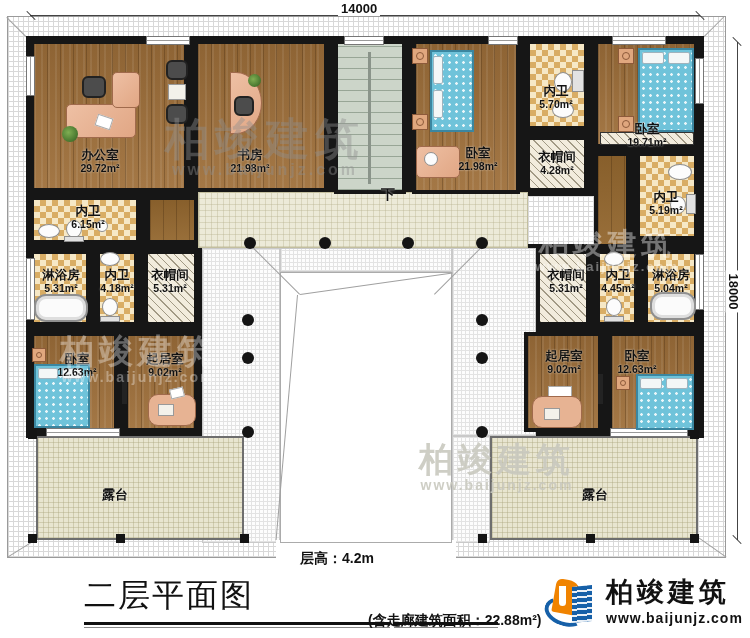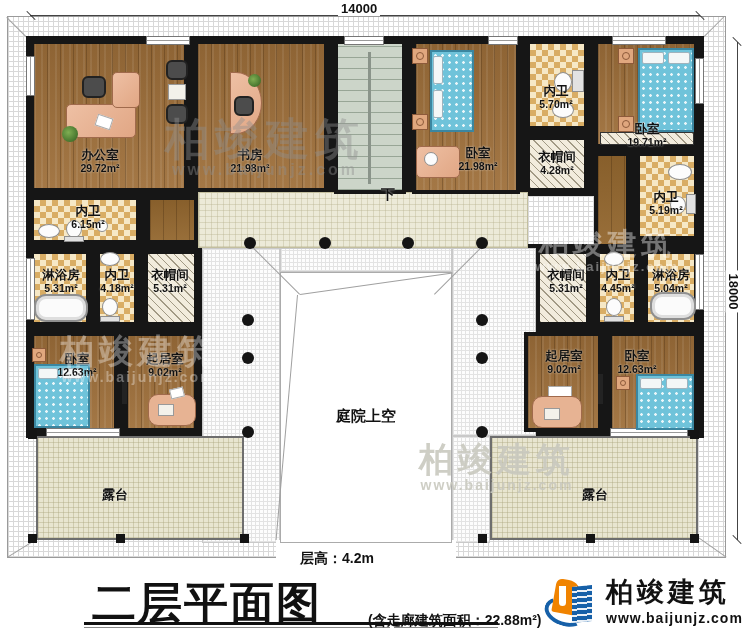--- a/index.html
+++ b/index.html
@@ -289,21 +289,20 @@
   <div class="r rlabel" style="left:514px;top:349px;width:100px">
       <span class="rn">起居室</span>
       <span class="ra">9.02m²</span>
     </div>
   <div class="r rlabel" style="left:587px;top:349px;width:100px">
       <span class="rn">卧室</span>
       <span class="ra">12.63m²</span>
     </div>
   <div class="r rlabel single" style="left:65px;top:488px;width:100px"><span>露台</span></div>
   <div class="r rlabel single" style="left:545px;top:488px;width:100px"><span>露台</span></div>
-  <div class="r rlabel" style="left:296px;top:407px;width:140px;font-size:15px;font-weight:bold"><span>庭院上空</span></div>
   <div class="r rlabel single" style="left:377px;top:186px;width:22px;font-size:14px"><span>下</span></div>
 
   <div class="r wm" style="left:130px;top:116px;width:270px;color:#8f8f8f;opacity:.42">
     <span class="n" style="font-size:44px;letter-spacing:6px">柏竣建筑</span>
     <span class="u" style="font-size:16px;letter-spacing:3px">www.baijunjz.com</span>
   </div>
   <div class="r wm" style="left:492px;top:228px;width:230px;color:#ffffff;opacity:.4">
     <span class="n" style="font-size:30px;letter-spacing:4px">柏竣建筑</span>
     <span class="u" style="font-size:13px;letter-spacing:2px">www.baijunjz.com</span>
   </div>
@@ -319,21 +318,21 @@
   <div class="r dimline" style="left:30px;top:15px;width:670px;height:1px"></div>
   <div class="r dimtick" style="left:25px;top:15px"></div>
   <div class="r dimtick" style="left:694px;top:15px"></div>
   <div class="r dimtext" style="left:338px;top:1px">14000</div>
   <div class="r dimline" style="left:737px;top:42px;width:1px;height:498px"></div>
   <div class="r dimtick" style="left:731px;top:41px"></div>
   <div class="r dimtick" style="left:731px;top:539px"></div>
   <div class="r dimtext" style="left:712px;top:284px;transform:rotate(90deg)">18000</div>
 
   <div class="r tb" style="left:300px;top:550px;width:160px;font-size:14px;font-weight:bold">层高：4.2m</div>
-  <div class="r tb" style="left:92px;top:574px;width:306px;font-size:44px;font-weight:bold;letter-spacing:2px">二层平面图</div>
+  <div class="r tb" style="left:84px;top:574px;width:306px;font-size:32px;font-weight:normal;letter-spacing:2px">二层平面图</div>
   <div class="r tb" style="left:84px;top:622px;width:306px;height:3px;background:#111"></div>
   <div class="r tb" style="left:84px;top:627px;width:306px;height:1px;background:#888"></div>
   <div class="r tb" style="left:394px;top:622px;width:104px;height:3px;background:#111"></div>
   <div class="r tb" style="left:394px;top:627px;width:104px;height:1px;background:#888"></div>
 
   <div class="r tb" style="left:368px;top:612px;width:210px;font-size:14px;font-weight:bold">(含走廊建筑面积：22.88m²)</div>
 
   <div class="r" style="left:542px;top:574px;width:58px;height:58px;z-index:50">
     <div class="r" style="left:2px;top:24px;width:42px;height:28px;border:4px solid transparent;border-bottom-color:#1660a8;border-left-color:#1660a8;border-radius:50%;transform:rotate(18deg)"></div>
     <div class="r" style="left:12px;top:6px;width:26px;height:34px;background:#f08300;border-radius:6px 14px 2px 2px;transform:rotate(10deg)"></div>

